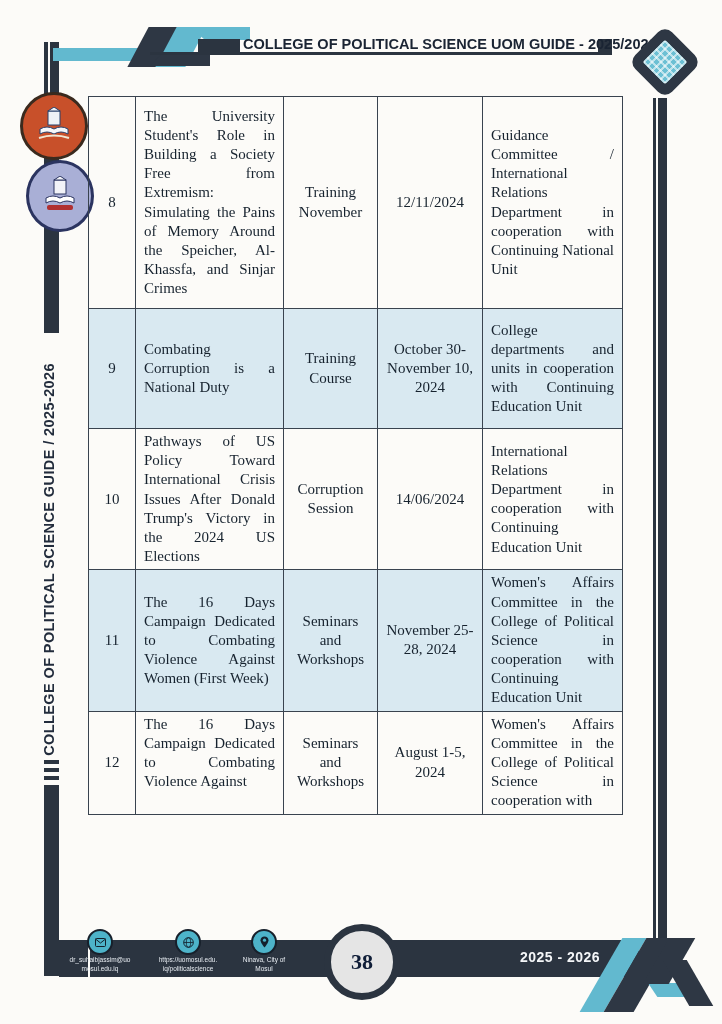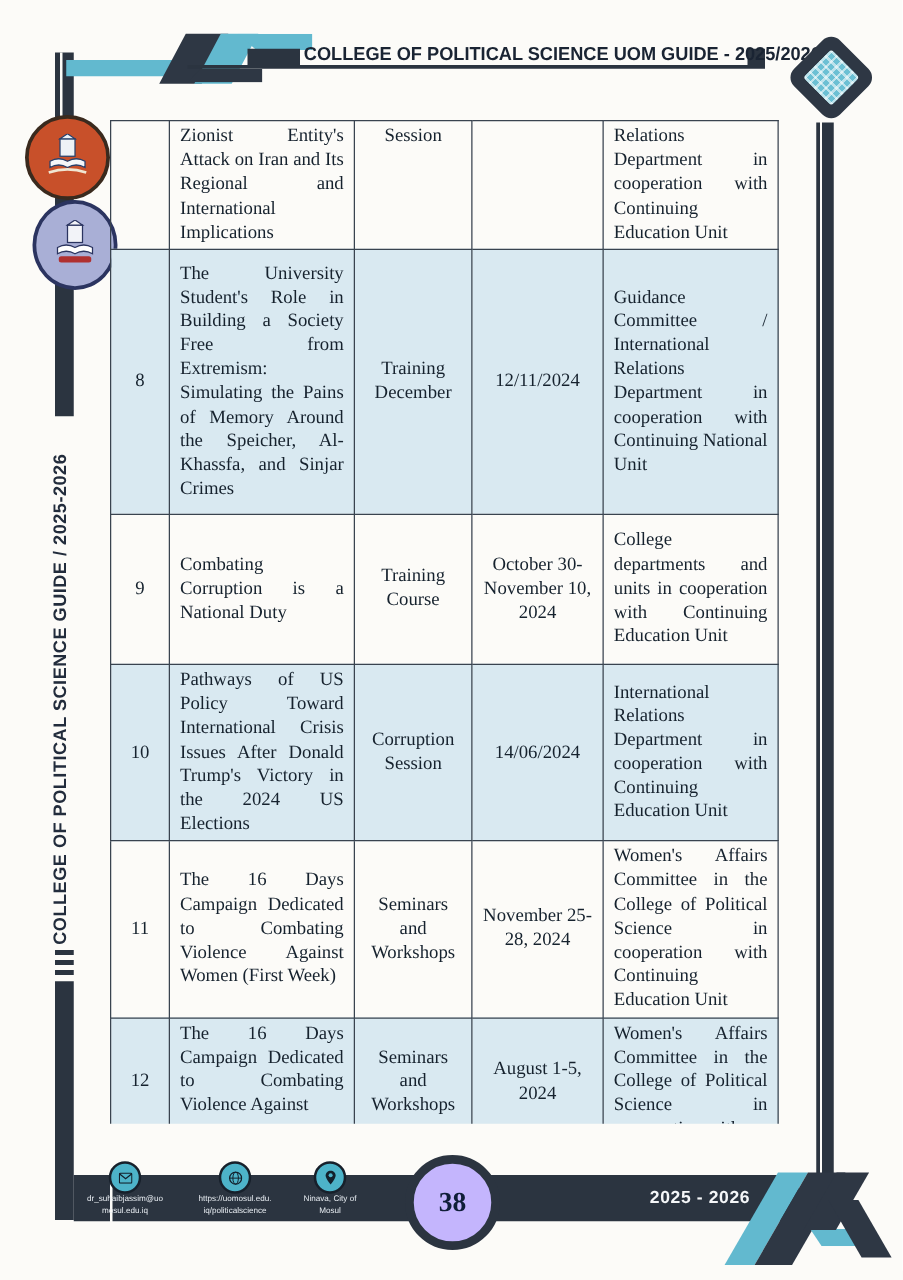--- a/index.html
+++ b/index.html
@@ -67,21 +67,21 @@
   .contact .bubble{
     width:22px;height:22px;margin:0 auto 1px auto;border-radius:50%;
     background:#4db3c9;border:2px solid #17202b;display:flex;align-items:center;justify-content:center;
   }
   .contact .lines{font-size:6.5px;line-height:1.35;color:#e8edf2;}
   .contact-1{left:52px;top:929px;}
   .contact-2{left:140px;top:929px;}
   .contact-3{left:216px;top:929px;}
   .page-circle{
     position:absolute;left:324px;top:924px;width:62px;height:62px;border-radius:50%;
-    background:#c4b5fd;border:7px solid #2b3440;
+    background:#e5e5e5;border:7px solid #2b3440;
     display:flex;align-items:center;justify-content:center;
     font-family:"Liberation Serif",serif;font-weight:bold;font-size:22px;color:#101e38;
   }
   .footer-years{position:absolute;left:500px;top:949px;width:120px;text-align:center;
     color:#f4f6f8;font-weight:bold;font-size:14px;letter-spacing:.5px;}
   
   .br-teal-a{position:absolute;left:601px;top:938px;width:24px;height:74px;transform:skewX(-30deg);background:#62b9cf;}
   .br-dark-a{position:absolute;left:625px;top:938px;width:30px;height:74px;transform:skewX(-30deg);background:#2e3744;}
   .br-teal-b{position:absolute;left:648px;top:983px;width:52px;height:14px;background:#62b9cf;clip-path:polygon(0 0,100% 0,100% 100%,18% 100%);}
   .br-dark-b{position:absolute;left:656px;top:938px;width:26px;height:46px;transform:skewX(-30deg);background:#2e3744;}
@@ -135,31 +135,24 @@
   <div class="table-wrap">
     <table class="schedule">
       <colgroup>
         <col style="width:47px">
           <col style="width:148px">
           <col style="width:94px">
           <col style="width:105px">
           <col style="width:140px">
       </colgroup>
       <tbody>
-        <tr class="row-top" style="height:100px">
-          <td class="c-no"></td>
-          <td class="c-title">Zionist Entity's Attack on Iran and Its Regional and International Implications</td>
-          <td class="c-type" style="vertical-align:top">Session</td>
-          <td class="c-date"></td>
-          <td class="c-org">Relations Department in cooperation with Continuing Education Unit</td>
-        </tr>
         <tr style="height:212px">
           <td class="c-no">8</td>
           <td class="c-title">The University Student's Role in Building a Society Free from Extremism: Simulating the Pains of Memory Around the Speicher, Al-Khassfa, and Sinjar Crimes</td>
-          <td class="c-type">Training December</td>
+          <td class="c-type">Training November</td>
           <td class="c-date">12/11/2024</td>
           <td class="c-org">Guidance Committee / International Relations Department in cooperation with Continuing National Unit</td>
         </tr>
         <tr style="height:120px">
           <td class="c-no">9</td>
           <td class="c-title">Combating Corruption is a National Duty</td>
           <td class="c-type">Training Course</td>
           <td class="c-date">October 30-November 10, 2024</td>
           <td class="c-org">College departments and units in cooperation with Continuing Education Unit</td>
         </tr>

